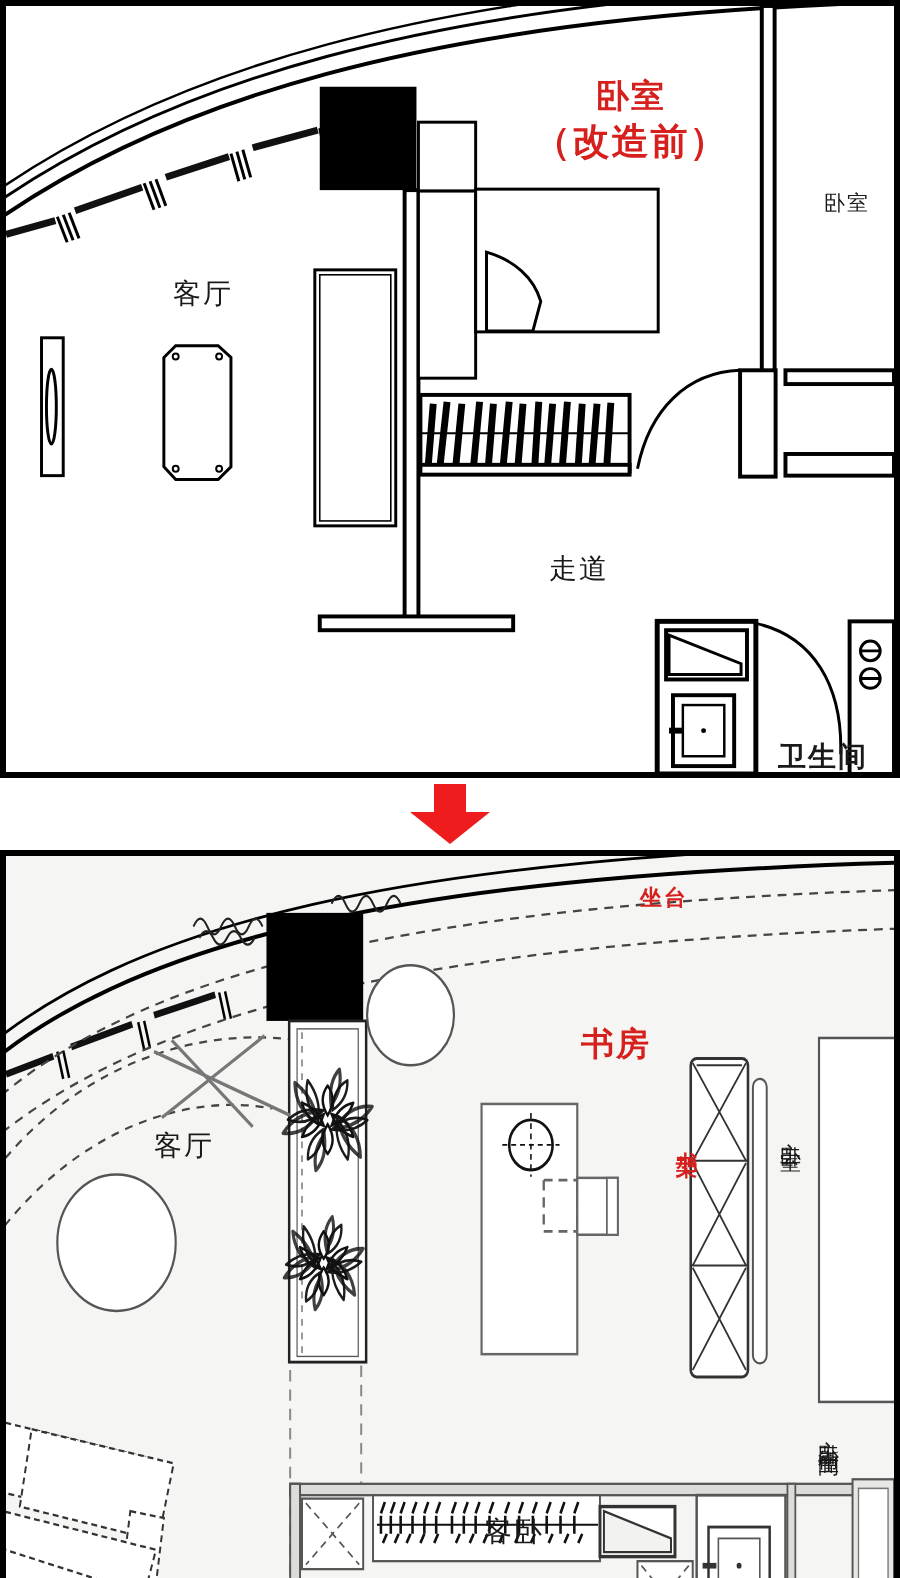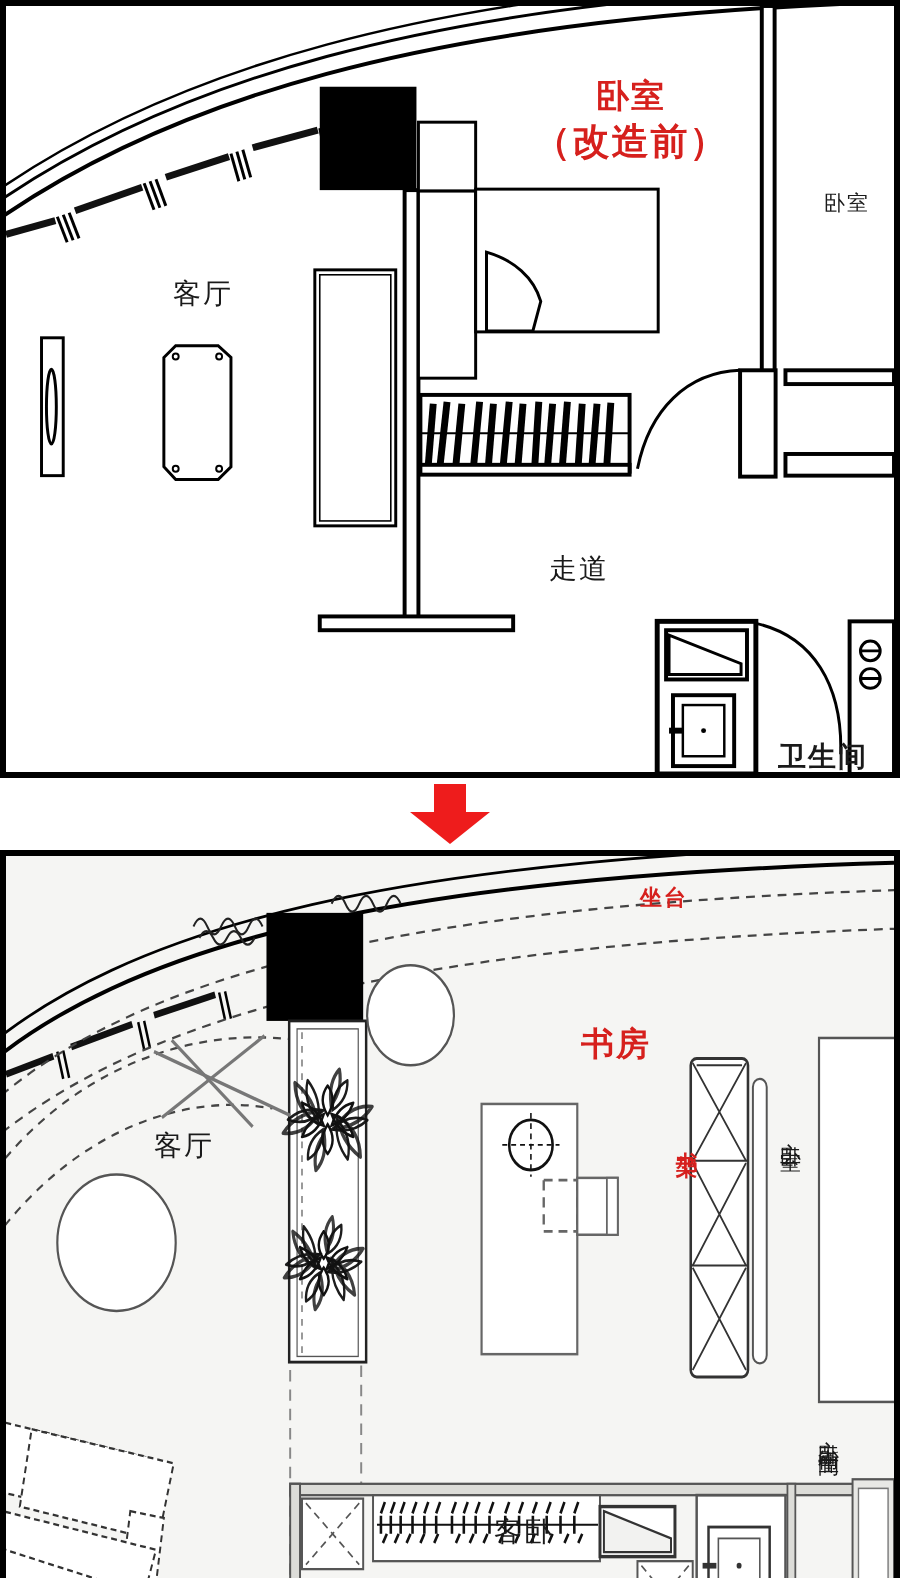--- a/index.html
+++ b/index.html
@@ -335,16 +335,16 @@
     <div class="label lbl-red lbl-red-title" style="left:525px;top:122px;width:170px;margin-top:48px;">书房</div>
 
     <div class="label lbl-black" style="left:148px;top:274px;">客厅</div>
 
     <div class="label lbl-red-small vert" style="left:668px;top:278px;">书架</div>
 
     <div class="label lbl-black vert lbl-sm" style="left:772px;top:270px;">主卧室</div>
 
     <div class="label lbl-black vert lbl-sm" style="left:810px;top:568px;">主卧衛生間</div>
 
-    <div class="label lbl-black" style="left:488px;top:660px;">客卧</div>
+    <div class="label lbl-black" style="left:478px;top:660px;">客卧</div>
   </div>
 
 </div>
 
 </body></html>

